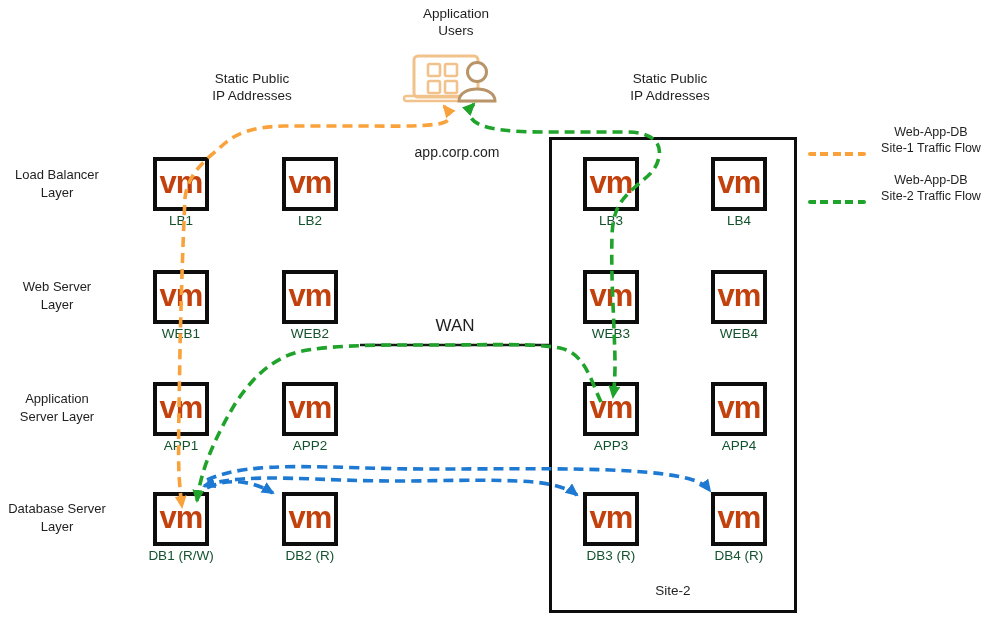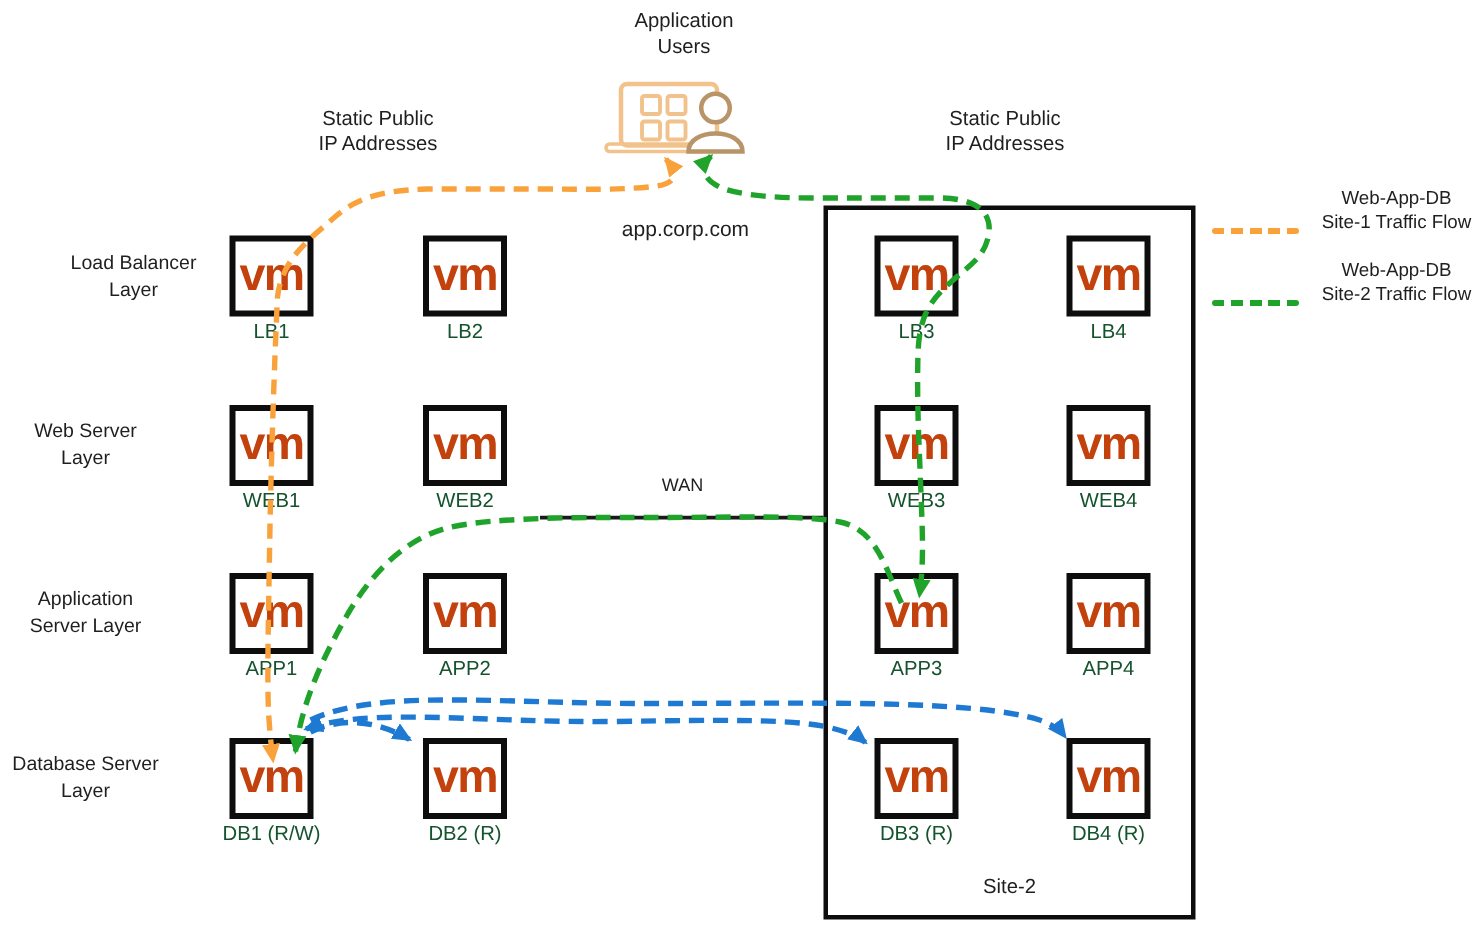--- a/index.html
+++ b/index.html
@@ -25,21 +25,21 @@
   
   .layer-label{position:absolute;left:0;width:114px;text-align:center;font-size:13px;
     line-height:18px;z-index:3;}
   .top-title{position:absolute;left:396px;top:5px;width:120px;text-align:center;
     font-size:13.5px;line-height:17px;z-index:3;}
   .static-ip{position:absolute;width:130px;text-align:center;font-size:13.5px;
     line-height:17px;z-index:3;}
   .domain-label{position:absolute;left:397px;top:144px;width:120px;text-align:center;
     font-size:14px;z-index:3;}
   .wan-label{position:absolute;left:415px;top:316px;width:80px;text-align:center;
-    font-size:12px;z-index:3;}
+    font-size:17px;z-index:3;}
 
   
   .legend-row{position:absolute;left:808px;width:181px;display:flex;align-items:flex-end;
     gap:7px;z-index:3;}
   .legend-dash{flex:0 0 58px;height:4px;border-radius:2px;}
   .legend-dash.orange{background:repeating-linear-gradient(90deg,#F9A23B 0 8px,transparent 8px 12.5px);}
   .legend-dash.green{background:repeating-linear-gradient(90deg,#1FA32A 0 8px,transparent 8px 12.5px);}
   .legend-dash.blue{background:repeating-linear-gradient(90deg,#1D79D2 0 8px,transparent 8px 12.5px);}
   .legend-text{flex:1;text-align:center;font-size:12.5px;line-height:15.5px;}
 
@@ -47,21 +47,21 @@
   .flow{fill:none;stroke-width:3.6;stroke-dasharray:10 6;}
   .flow.orange{stroke:#F9A23B;}
   .flow.green{stroke:#1FA32A;}
   .flow.blue{stroke:#1D79D2;}
 </style>
 </head>
 <body>
 
 <div class="stage">
 
-  <div class="layer-label pre" style="top:166px;padding-left:32px;">Load Balancer
+  <div class="layer-label pre" style="top:166px;">Load Balancer
 Layer</div>
   <div class="layer-label pre" style="top:278px;">Web Server
 Layer</div>
   <div class="layer-label pre" style="top:390px;">Application
 Server Layer</div>
   <div class="layer-label pre" style="top:500px;">Database Server
 Layer</div>
 
   <div class="top-title pre">Application
 Users</div>

